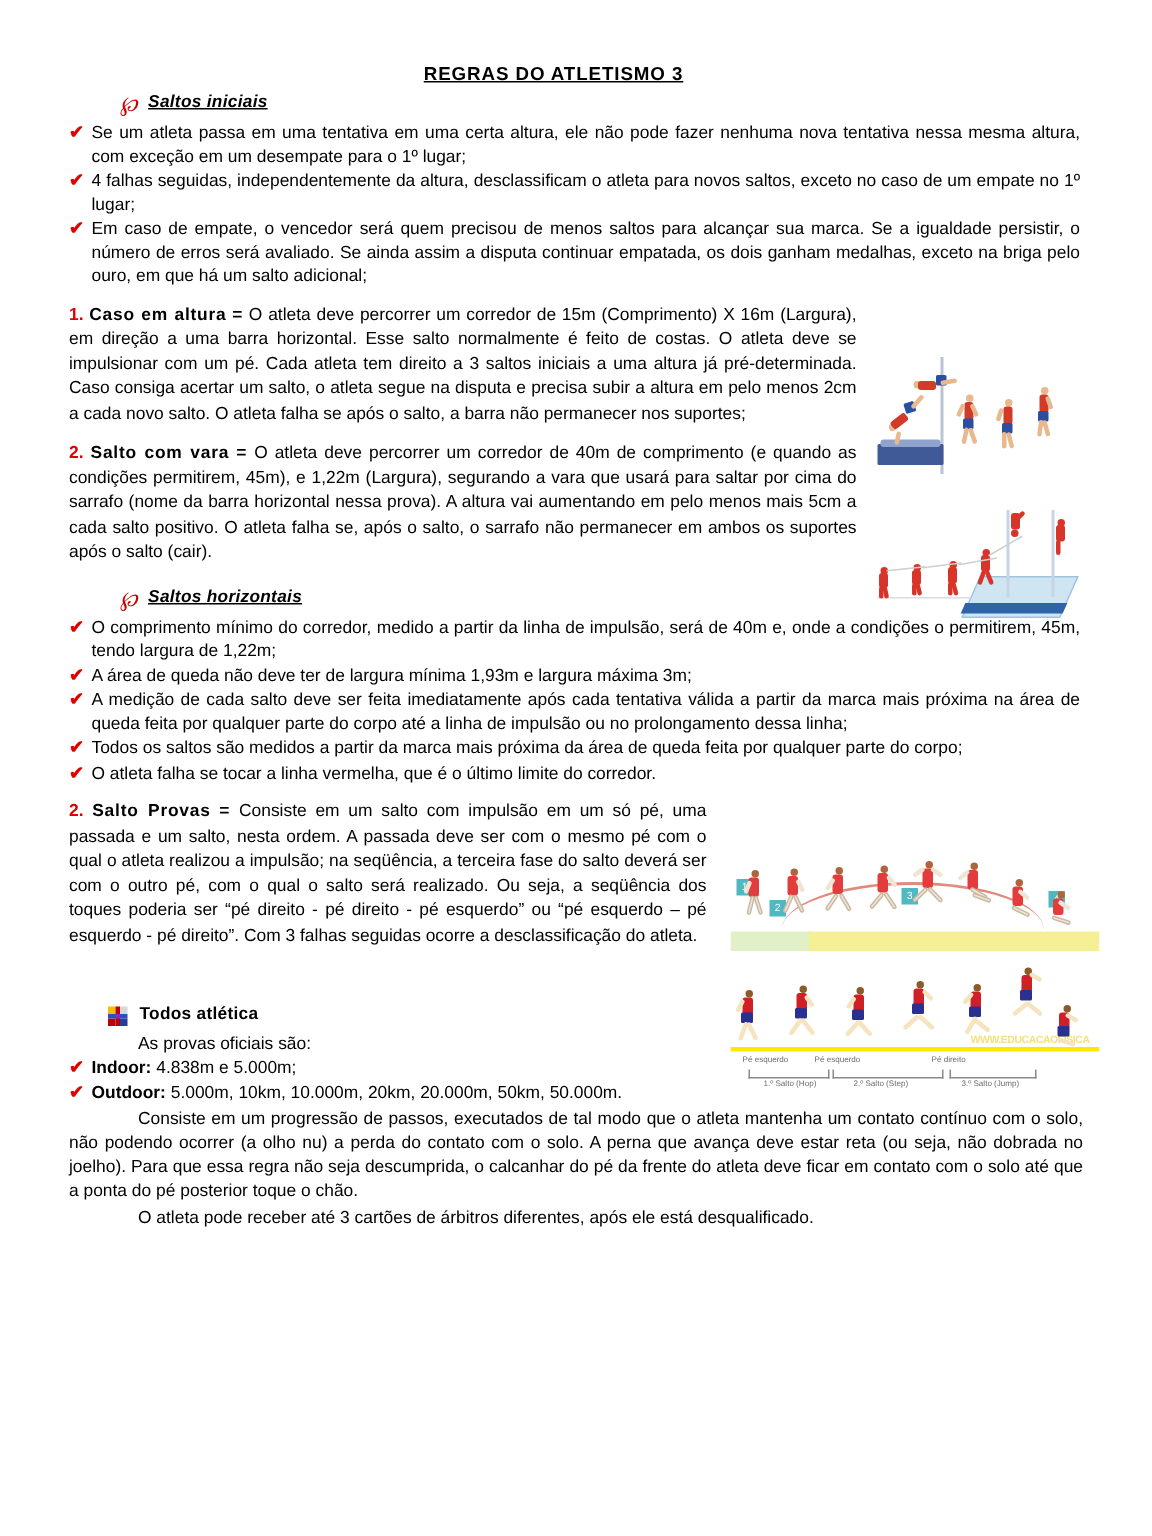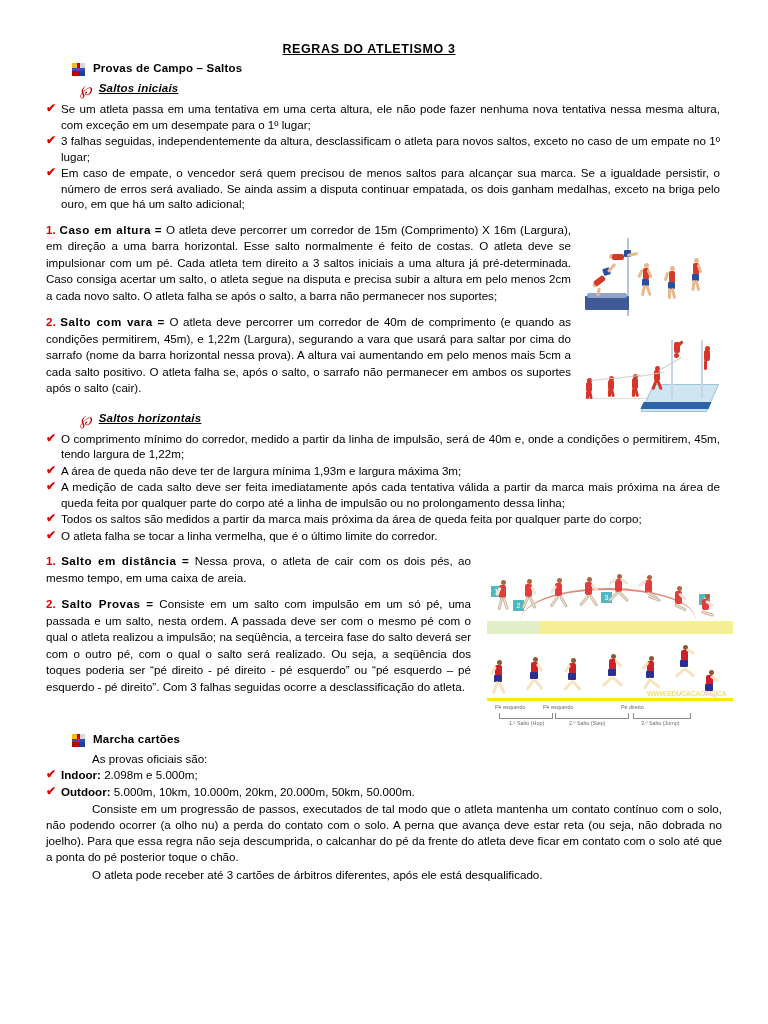--- a/index.html
+++ b/index.html
@@ -267,131 +267,113 @@
   }
 </style>
 </head>
 <body>
 
 <div class="page">
   <div class="doc">
 
     <div class="doc-title">REGRAS DO ATLETISMO 3</div>
 
+
+    <div class="h2row">
+      <span class="p-icon">℘</span>
+      <span class="h2label">Saltos iniciais</span>
+    </div>
+
+    <div class="check-item">
+      <span class="check-icon">✔</span>
+      <span class="check-text">Se um atleta passa em uma tentativa em uma certa altura, ele não pode fazer nenhuma nova tentativa nessa mesma altura, com exceção em um desempate para o 1º lugar;</span>
+    </div>
+    <div class="check-item">
+      <span class="check-icon">✔</span>
+      <span class="check-text">4 falhas seguidas, independentemente da altura, desclassificam o atleta para novos saltos, exceto no caso de um empate no 1º lugar;</span>
+    </div>
+    <div class="check-item">
+      <span class="check-icon">✔</span>
+      <span class="check-text">Em caso de empate, o vencedor será quem precisou de menos saltos para alcançar sua marca. Se a igualdade persistir, o número de erros será avaliado. Se ainda assim a disputa continuar empatada, os dois ganham medalhas, exceto na briga pelo ouro, em que há um salto adicional;</span>
+    </div>
+
+    <p class="numpara mid">
+      <span class="num">1.</span>
+      <span class="term">Caso em altura</span>
+      <span class="term">=</span>
+      <span>O atleta deve percorrer um corredor de 15m (Comprimento) X 16m (Largura), em direção a uma barra horizontal. Esse salto normalmente é feito de costas. O atleta deve se impulsionar com um pé. Cada atleta tem direito a 3 saltos iniciais a uma altura já pré-determinada. Caso consiga acertar um salto, o atleta segue na disputa e precisa subir a altura em pelo menos 2cm a cada novo salto. O atleta falha se após o salto, a barra não permanecer nos suportes;</span>
+    </p>
+
+    <p class="numpara mid">
+      <span class="num">2.</span>
+      <span class="term">Salto com vara</span>
+      <span class="term">=</span>
+      <span>O atleta deve percorrer um corredor de 40m de comprimento (e quando as condições permitirem, 45m), e 1,22m (Largura), segurando a vara que usará para saltar por cima do sarrafo (nome da barra horizontal nessa prova). A altura vai aumentando em pelo menos mais 5cm a cada salto positivo. O atleta falha se, após o salto, o sarrafo não permanecer em ambos os suportes após o salto (cair).</span>
+    </p>
+
+    <div class="spacer-sm"></div>
+
+    <div class="h2row">
+      <span class="p-icon">℘</span>
+      <span class="h2label">Saltos horizontais</span>
+    </div>
+
+    <div class="check-item">
+      <span class="check-icon">✔</span>
+      <span class="check-text">O comprimento mínimo do corredor, medido a partir da linha de impulsão, será de 40m e, onde a condições o permitirem, 45m, tendo largura de 1,22m;</span>
+    </div>
+    <div class="check-item">
+      <span class="check-icon">✔</span>
+      <span class="check-text nj">A área de queda não deve ter de largura mínima 1,93m e largura máxima 3m;</span>
+    </div>
+    <div class="check-item">
+      <span class="check-icon">✔</span>
+      <span class="check-text">A medição de cada salto deve ser feita imediatamente após cada tentativa válida a partir da marca mais próxima na área de queda feita por qualquer parte do corpo até a linha de impulsão ou no prolongamento dessa linha;</span>
+    </div>
+    <div class="check-item">
+      <span class="check-icon">✔</span>
+      <span class="check-text nj">Todos os saltos são medidos a partir da marca mais próxima da área de queda feita por qualquer parte do corpo;</span>
+    </div>
+    <div class="check-item">
+      <span class="check-icon">✔</span>
+      <span class="check-text nj">O atleta falha se tocar a linha vermelha, que é o último limite do corredor.</span>
+    </div>
+
+
+    <p class="numpara narrow">
+      <span class="num">2.</span>
+      <span class="term">Salto Provas</span>
+      <span class="term">=</span>
+      <span>Consiste em um salto com impulsão em um só pé, uma passada e um salto, nesta ordem. A passada deve ser com o mesmo pé com o qual o atleta realizou a impulsão; na seqüência, a terceira fase do salto deverá ser com o outro pé, com o qual o salto será realizado. Ou seja, a seqüência dos toques poderia ser “pé direito - pé direito - pé esquerdo” ou “pé esquerdo – pé esquerdo - pé direito”. Com 3 falhas seguidas ocorre a desclassificação do atleta.</span>
+    </p>
+
+    <div class="spacer-lg"></div>
+
+
+    <div class="spacer-md"></div>
+
     <div class="h1row">
       <span class="cross-icon">
         <i class="q1"></i>
           <i class="q2"></i>
           <i class="q3"></i>
           <i class="q4"></i>
         <i class="vb"></i>
           <i class="hb"></i>
           <i class="ce"></i>
       </span>
-      <span class="h1label">Provas de Campo – Saltos</span>
-    </div>
-
-    <div class="h2row">
-      <span class="p-icon">℘</span>
-      <span class="h2label">Saltos iniciais</span>
-    </div>
-
-    <div class="check-item">
-      <span class="check-icon">✔</span>
-      <span class="check-text">Se um atleta passa em uma tentativa em uma certa altura, ele não pode fazer nenhuma nova tentativa nessa mesma altura, com exceção em um desempate para o 1º lugar;</span>
-    </div>
-    <div class="check-item">
-      <span class="check-icon">✔</span>
-      <span class="check-text">3 falhas seguidas, independentemente da altura, desclassificam o atleta para novos saltos, exceto no caso de um empate no 1º lugar;</span>
-    </div>
-    <div class="check-item">
-      <span class="check-icon">✔</span>
-      <span class="check-text">Em caso de empate, o vencedor será quem precisou de menos saltos para alcançar sua marca. Se a igualdade persistir, o número de erros será avaliado. Se ainda assim a disputa continuar empatada, os dois ganham medalhas, exceto na briga pelo ouro, em que há um salto adicional;</span>
-    </div>
-
-    <p class="numpara mid">
-      <span class="num">1.</span>
-      <span class="term">Caso em altura</span>
-      <span class="term">=</span>
-      <span>O atleta deve percorrer um corredor de 15m (Comprimento) X 16m (Largura), em direção a uma barra horizontal. Esse salto normalmente é feito de costas. O atleta deve se impulsionar com um pé. Cada atleta tem direito a 3 saltos iniciais a uma altura já pré-determinada. Caso consiga acertar um salto, o atleta segue na disputa e precisa subir a altura em pelo menos 2cm a cada novo salto. O atleta falha se após o salto, a barra não permanecer nos suportes;</span>
-    </p>
-
-    <p class="numpara mid">
-      <span class="num">2.</span>
-      <span class="term">Salto com vara</span>
-      <span class="term">=</span>
-      <span>O atleta deve percorrer um corredor de 40m de comprimento (e quando as condições permitirem, 45m), e 1,22m (Largura), segurando a vara que usará para saltar por cima do sarrafo (nome da barra horizontal nessa prova). A altura vai aumentando em pelo menos mais 5cm a cada salto positivo. O atleta falha se, após o salto, o sarrafo não permanecer em ambos os suportes após o salto (cair).</span>
-    </p>
-
-    <div class="spacer-sm"></div>
-
-    <div class="h2row">
-      <span class="p-icon">℘</span>
-      <span class="h2label">Saltos horizontais</span>
-    </div>
-
-    <div class="check-item">
-      <span class="check-icon">✔</span>
-      <span class="check-text">O comprimento mínimo do corredor, medido a partir da linha de impulsão, será de 40m e, onde a condições o permitirem, 45m, tendo largura de 1,22m;</span>
-    </div>
-    <div class="check-item">
-      <span class="check-icon">✔</span>
-      <span class="check-text nj">A área de queda não deve ter de largura mínima 1,93m e largura máxima 3m;</span>
-    </div>
-    <div class="check-item">
-      <span class="check-icon">✔</span>
-      <span class="check-text">A medição de cada salto deve ser feita imediatamente após cada tentativa válida a partir da marca mais próxima na área de queda feita por qualquer parte do corpo até a linha de impulsão ou no prolongamento dessa linha;</span>
-    </div>
-    <div class="check-item">
-      <span class="check-icon">✔</span>
-      <span class="check-text nj">Todos os saltos são medidos a partir da marca mais próxima da área de queda feita por qualquer parte do corpo;</span>
-    </div>
-    <div class="check-item">
-      <span class="check-icon">✔</span>
-      <span class="check-text nj">O atleta falha se tocar a linha vermelha, que é o último limite do corredor.</span>
-    </div>
-
-    <p class="numpara narrow">
-      <span class="num">1.</span>
-      <span class="term">Salto em distância</span>
-      <span class="term">=</span>
-      <span>Nessa prova, o atleta de cair com os dois pés, ao mesmo tempo, em uma caixa de areia.</span>
-    </p>
-
-    <p class="numpara narrow">
-      <span class="num">2.</span>
-      <span class="term">Salto Provas</span>
-      <span class="term">=</span>
-      <span>Consiste em um salto com impulsão em um só pé, uma passada e um salto, nesta ordem. A passada deve ser com o mesmo pé com o qual o atleta realizou a impulsão; na seqüência, a terceira fase do salto deverá ser com o outro pé, com o qual o salto será realizado. Ou seja, a seqüência dos toques poderia ser “pé direito - pé direito - pé esquerdo” ou “pé esquerdo – pé esquerdo - pé direito”. Com 3 falhas seguidas ocorre a desclassificação do atleta.</span>
-    </p>
-
-    <div class="spacer-lg"></div>
-
-
-    <div class="spacer-md"></div>
-
-    <div class="h1row">
-      <span class="cross-icon">
-        <i class="q1"></i>
-          <i class="q2"></i>
-          <i class="q3"></i>
-          <i class="q4"></i>
-        <i class="vb"></i>
-          <i class="hb"></i>
-          <i class="ce"></i>
-      </span>
-      <span class="h1label">Marcha cartões</span>
+      <span class="h1label">Todos atlética</span>
     </div>
     <p class="para">As provas oficiais são:</p>
 
     <div class="check-item">
       <span class="check-icon">✔</span>
       <span class="check-text nj">
         <span class="lbl">Indoor:</span>
-        <span>2.098m e 5.000m;</span>
+        <span>4.838m e 5.000m;</span>
       </span>
     </div>
     <div class="check-item">
       <span class="check-icon">✔</span>
       <span class="check-text nj">
         <span class="lbl">Outdoor:</span>
         <span>5.000m, 10km, 10.000m, 20km, 20.000m, 50km, 50.000m.</span>
       </span>
     </div>
 

